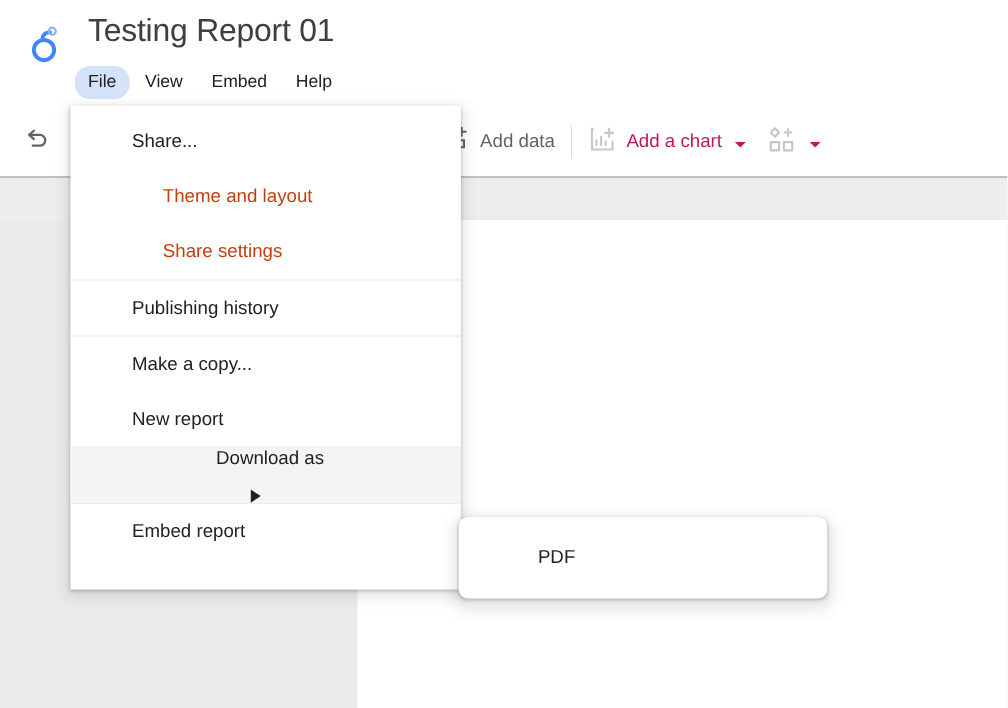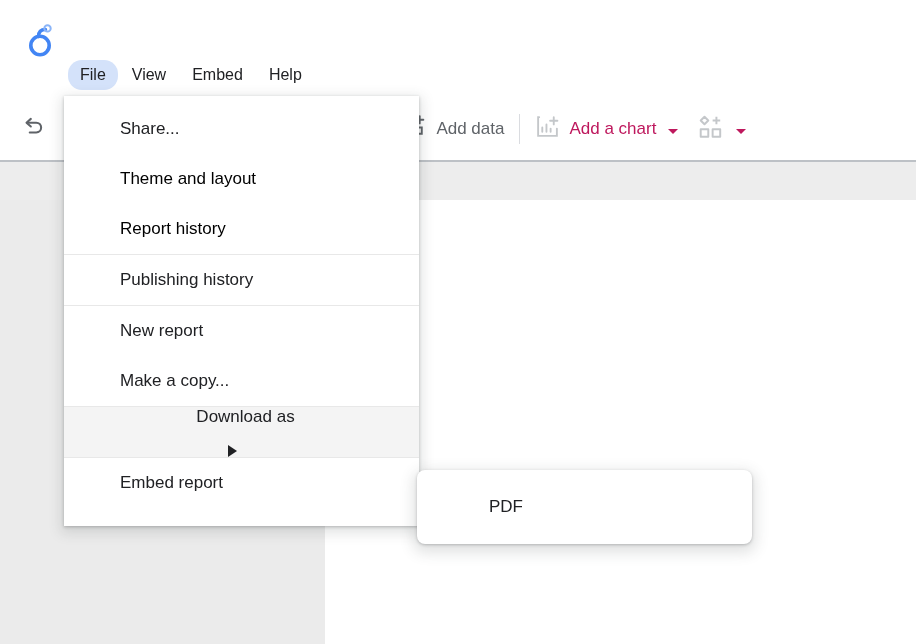--- a/index.html
+++ b/index.html
@@ -128,34 +128,34 @@
     position: relative; top: 2px;
   }
 
   
   .dropdown {
     position: absolute;
     left: 64px; top: 96px;
     width: 355px;
     background: #ffffff;
     box-shadow: 0 1px 3px rgba(60,64,67,0.3), 0 4px 12px 3px rgba(60,64,67,0.15);
-    padding: 8px 0 0 0;
+    padding: 8px 0 10px 0;
     z-index: 40;
   }
   .mi {
     position: relative;
     display: flex;
     align-items: center;
     height: 50px;
     padding: 0 14px 0 22px;
     font-size: 17px;
     color: #202124;
     cursor: pointer;
   }
-  .mi.dim { color: #000000; cursor: default; }
+  .mi.dim { color: #c2410c; cursor: default; margin-left: 28px; }
   .mi.hl  { background: #f4f4f4; flex-direction: column; }
   .mi-ico {
     width: 34px;
     min-width: 34px;
     display: flex;
     align-items: center;
     color: #5f6368;
   }
   .mi-ico.blank { width: 34px; }
   .mi-label { flex: 1 1 auto; }
@@ -208,20 +208,21 @@
   <div class="header">
 
     <div class="logo">
       <svg width="44" height="44" viewBox="0 0 44 44">
         <circle cx="20" cy="29.5" r="9.2" fill="none" stroke="#4285f4" stroke-width="3.6"></circle>
         <path d="M18.5 20.5 C18.5 14.5 22.5 13.5 25.5 13.5" fill="none" stroke="#4285f4" stroke-width="3.4" stroke-linecap="round"></path>
         <circle cx="27.5" cy="12.4" r="3.2" fill="none" stroke="#8ab4f8" stroke-width="2"></circle>
       </svg>
     </div>
 
+    <div class="report-title">Testing Report 01</div>
 
     <div class="menubar">
       <div class="menu-tab active">File</div>
       <div class="menu-tab">View</div>
       <div class="menu-tab">Embed</div>
       <div class="menu-tab">Help</div>
     </div>
 
     <div class="toolbar">
 
@@ -289,41 +290,41 @@
       <span class="mi-label">Share...</span>
     </div>
 
     <div class="mi dim">
       <span class="mi-ico blank"></span>
       <span class="mi-label">Theme and layout</span>
     </div>
 
     <div class="mi dim">
       <span class="mi-ico blank"></span>
-      <span class="mi-label">Report history</span>
+      <span class="mi-label">Share settings</span>
     </div>
 
     <div class="mi-div"></div>
 
 
     <div class="mi">
       <span class="mi-ico blank"></span>
       <span class="mi-label">Publishing history</span>
     </div>
 
     <div class="mi-div"></div>
 
     <div class="mi">
       <span class="mi-ico blank"></span>
+      <span class="mi-label">Make a copy...</span>
+    </div>
+
+    <div class="mi">
+      <span class="mi-ico blank"></span>
       <span class="mi-label">New report</span>
-    </div>
-
-    <div class="mi">
-      <span class="mi-ico blank"></span>
-      <span class="mi-label">Make a copy...</span>
     </div>
 
     <div class="mi-div"></div>
 
     <div class="mi hl">
       <span class="mi-ico blank"></span>
       <span class="mi-label">Download as</span>
       <span class="mi-arrow"></span>
     </div>
 

